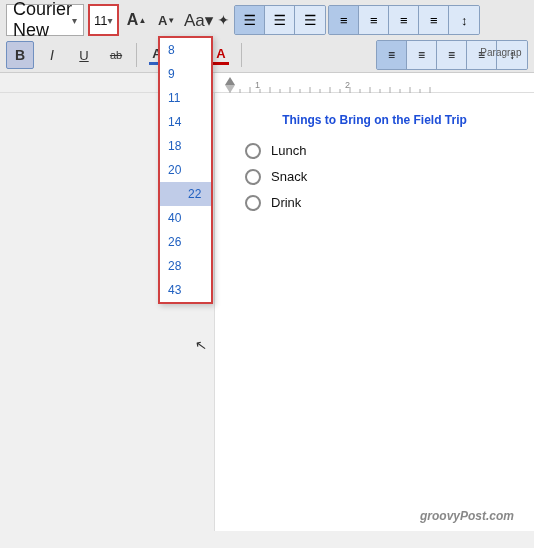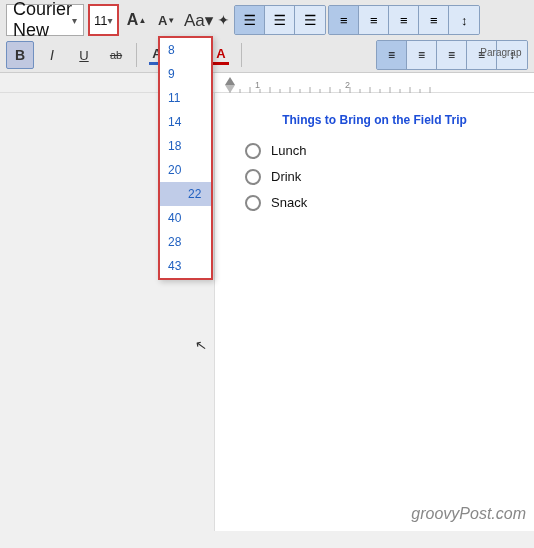--- a/index.html
+++ b/index.html
@@ -235,25 +235,25 @@
 
     .list-label {
       font-size: 13px;
       color: #111;
     }
 
     
     .watermark {
       position: absolute;
       bottom: 8px;
-      right: 8px;
-      font-size: 16px;
+      right: 20px;
+      font-size: 12px;
       color: #888;
       font-style: italic;
-      font-weight: 400;
+      font-weight: 700;
     }
 
     .toolbar-row1-wrapper {
       position: relative;
     }
 
     
     .para-label {
       position: absolute;
       right: 0;
@@ -395,37 +395,38 @@
 
   <div class="doc-area">
     <div class="doc-title">Things to Bring on the Field Trip</div>
 
     <div class="list-item">
       <div class="radio-circle"></div>
       <span class="list-label">Lunch</span>
     </div>
     <div class="list-item">
       <div class="radio-circle"></div>
-      <span class="list-label">Drink</span>
+      <span class="list-label">Snack</span>
     </div>
     <div class="list-item">
       <div class="radio-circle"></div>
-      <span class="list-label">Snack</span>
+      <span class="list-label">Drink</span>
     </div>
 
     <div class="watermark">groovyPost.com</div>
   </div>
 </div>
 
 <div class="font-dropdown" id="font-dropdown">
 <div class="font-dropdown-item">8</div>
     <div class="font-dropdown-item">9</div>
     <div class="font-dropdown-item">11</div>
     <div class="font-dropdown-item">14</div>
     <div class="font-dropdown-item">18</div>
     <div class="font-dropdown-item">20</div>
     <div class="font-dropdown-item highlighted">22</div>
     <div class="font-dropdown-item">40</div>
+    <div class="font-dropdown-item">26</div>
     <div class="font-dropdown-item">28</div>
     <div class="font-dropdown-item">43</div>
   </div>
 
 <div class="cursor-icon">↖</div>
 
 </body></html>

